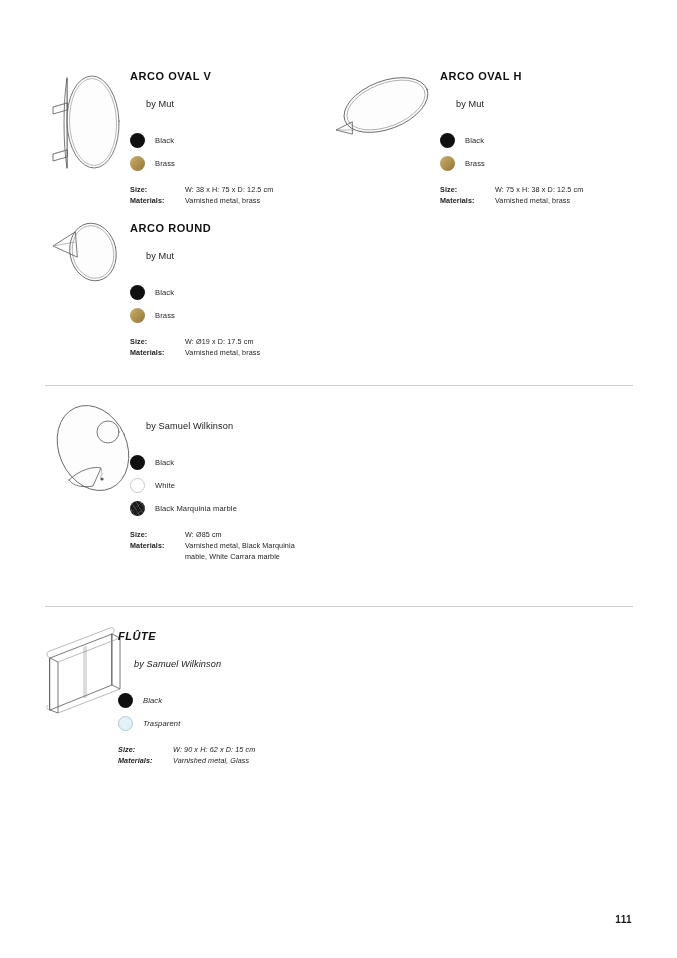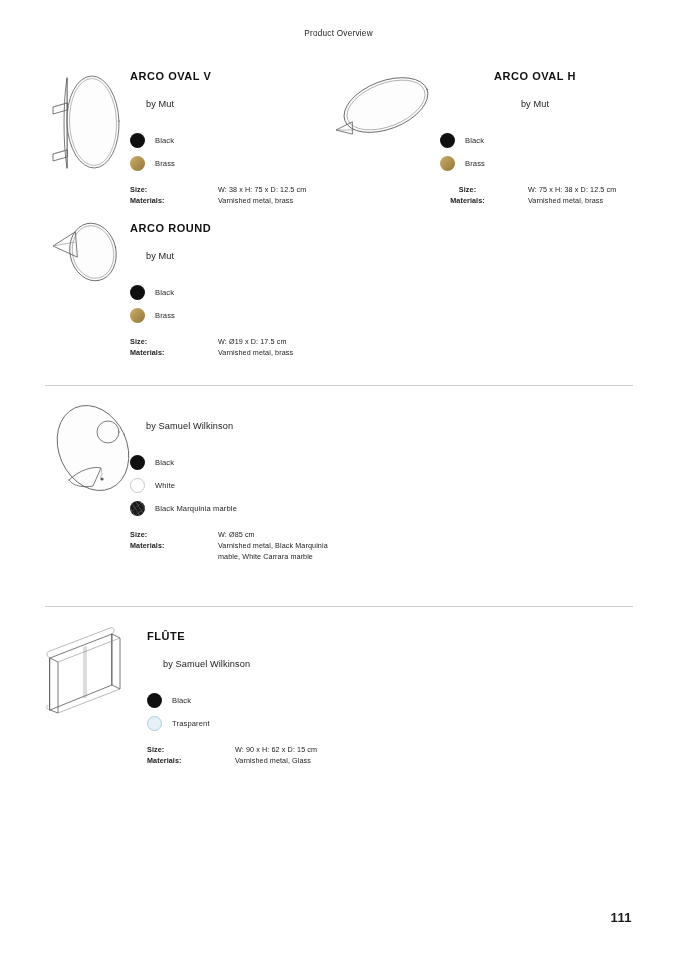--- a/index.html
+++ b/index.html
@@ -28,21 +28,21 @@
     width: 677px;
     text-align: center;
     font-size: 8.2px;
     letter-spacing: 0.25px;
     color: #1a1a1a;
   }
   .page-number {
     position: absolute;
     right: 45px;
     bottom: 33px;
-    font-size: 13px;
+    font-size: 10px;
     font-weight: bold;
     letter-spacing: 0.4px;
     color: #1a1a1a;
   }
 
   
   .product {
     position: absolute;
   }
   .illus {
@@ -112,21 +112,20 @@
   }
 
   .specs {
     margin-top: 9px;
     font-size: 7.2px;
     line-height: 11.4px;
     color: #1a1a1a;
   }
   .spec-row {
     display: flex;
-    gap: 33px;
   }
   .spec-key {
     font-weight: bold;
     width: 55px;
     flex: 0 0 55px;
     letter-spacing: 0.1px;
   }
   .spec-val {
     letter-spacing: 0.1px;
   }
@@ -143,21 +142,20 @@
   svg { display: block; }
   .ln { fill: none; stroke: #58585a; stroke-width: 0.8; stroke-linejoin: round; stroke-linecap: round; }
   .ln-thin { fill: none; stroke: #8a8a8c; stroke-width: 0.6; }
   .face { fill: #fdfdfd; }
 </style>
 </head>
 <body>
 
 <div class="page">
 
-  <div class="page-header">Product Overview</div>
 
   <div class="product" style="left:45px; top:60px; width:290px;">
     <div class="illus">
       <svg width="90" height="118" viewBox="0 0 90 118">
         <path class="ln face" d="M22 18 L22 108"></path>
         <path class="ln face" d="M22 18 C18 42 18 84 22 108"></path>
         <ellipse class="ln face" cx="48" cy="62" rx="26" ry="46" transform="rotate(-2 48 62)"></ellipse>
         <ellipse class="ln-thin" cx="48" cy="62" rx="23.5" ry="43.5" transform="rotate(-2 48 62)"></ellipse>
         <path class="ln" d="M22 43 L8 47 L8 54 L22 50 Z" fill="#f2f2f2"></path>
         <path class="ln" d="M22 90 L8 94 L8 101 L22 97 Z" fill="#f2f2f2"></path>
@@ -197,21 +195,21 @@
     <div class="illus">
       <svg width="105" height="90" viewBox="0 0 105 90">
         <g transform="rotate(-21 56 45)">
           <ellipse class="ln face" cx="56" cy="45" rx="44" ry="24"></ellipse>
           <ellipse class="ln-thin" cx="56" cy="45" rx="41" ry="21.5"></ellipse>
         </g>
         <path class="ln" d="M22 62 L6 70 L22 74 Z" fill="#f4f4f4"></path>
         <path class="ln-thin" d="M6 70 L24 70"></path>
       </svg>
     </div>
-    <div class="info" style="left:110px; top:10px; width:190px;text-align:center;">
+    <div class="info" style="left:110px; top:10px; width:190px;">
       <p class="title">ARCO OVAL H</p>
       <p class="designer">by Mut</p>
       <div class="swatches">
         <div class="swatch-row">
           <span class="swatch sw-black"></span>
           <span class="swatch-label">Black</span>
         </div>
         <div class="swatch-row">
           <span class="swatch sw-brass"></span>
           <span class="swatch-label">Brass</span>
@@ -326,21 +324,21 @@
         <path class="ln" d="M72 12 L80 16 L80 67 L72 63 Z" fill="#e7e7e7"></path>
         <path class="ln" d="M10 36 L18 40 L18 91 L10 88 Z" fill="#ededed"></path>
         <path class="ln-thin" d="M18 40 L80 16"></path>
         <path class="ln-thin" d="M18 91 L80 67"></path>
         <path class="ln-thin" d="M44 25 L44 76"></path>
         <path class="ln-thin" d="M46 24 L46 76"></path>
         <path class="ln-thin" d="M10 36 C6 34 6 30 10 29 L70 6 C74 5 76 8 72 12"></path>
         <path class="ln-thin" d="M10 88 C6 87 6 84 8 83"></path>
       </svg>
     </div>
-    <div class="info" style="left:107px; top:8px; width:230px;">
+    <div class="info" style="left:78px; top:8px; width:230px;font-style:italic;">
       <p class="title">FLÛTE</p>
       <p class="designer">by Samuel Wilkinson</p>
       <div class="swatches">
         <div class="swatch-row">
           <span class="swatch sw-black"></span>
           <span class="swatch-label">Black</span>
         </div>
         <div class="swatch-row">
           <span class="swatch sw-transparent"></span>
           <span class="swatch-label">Trasparent</span>

